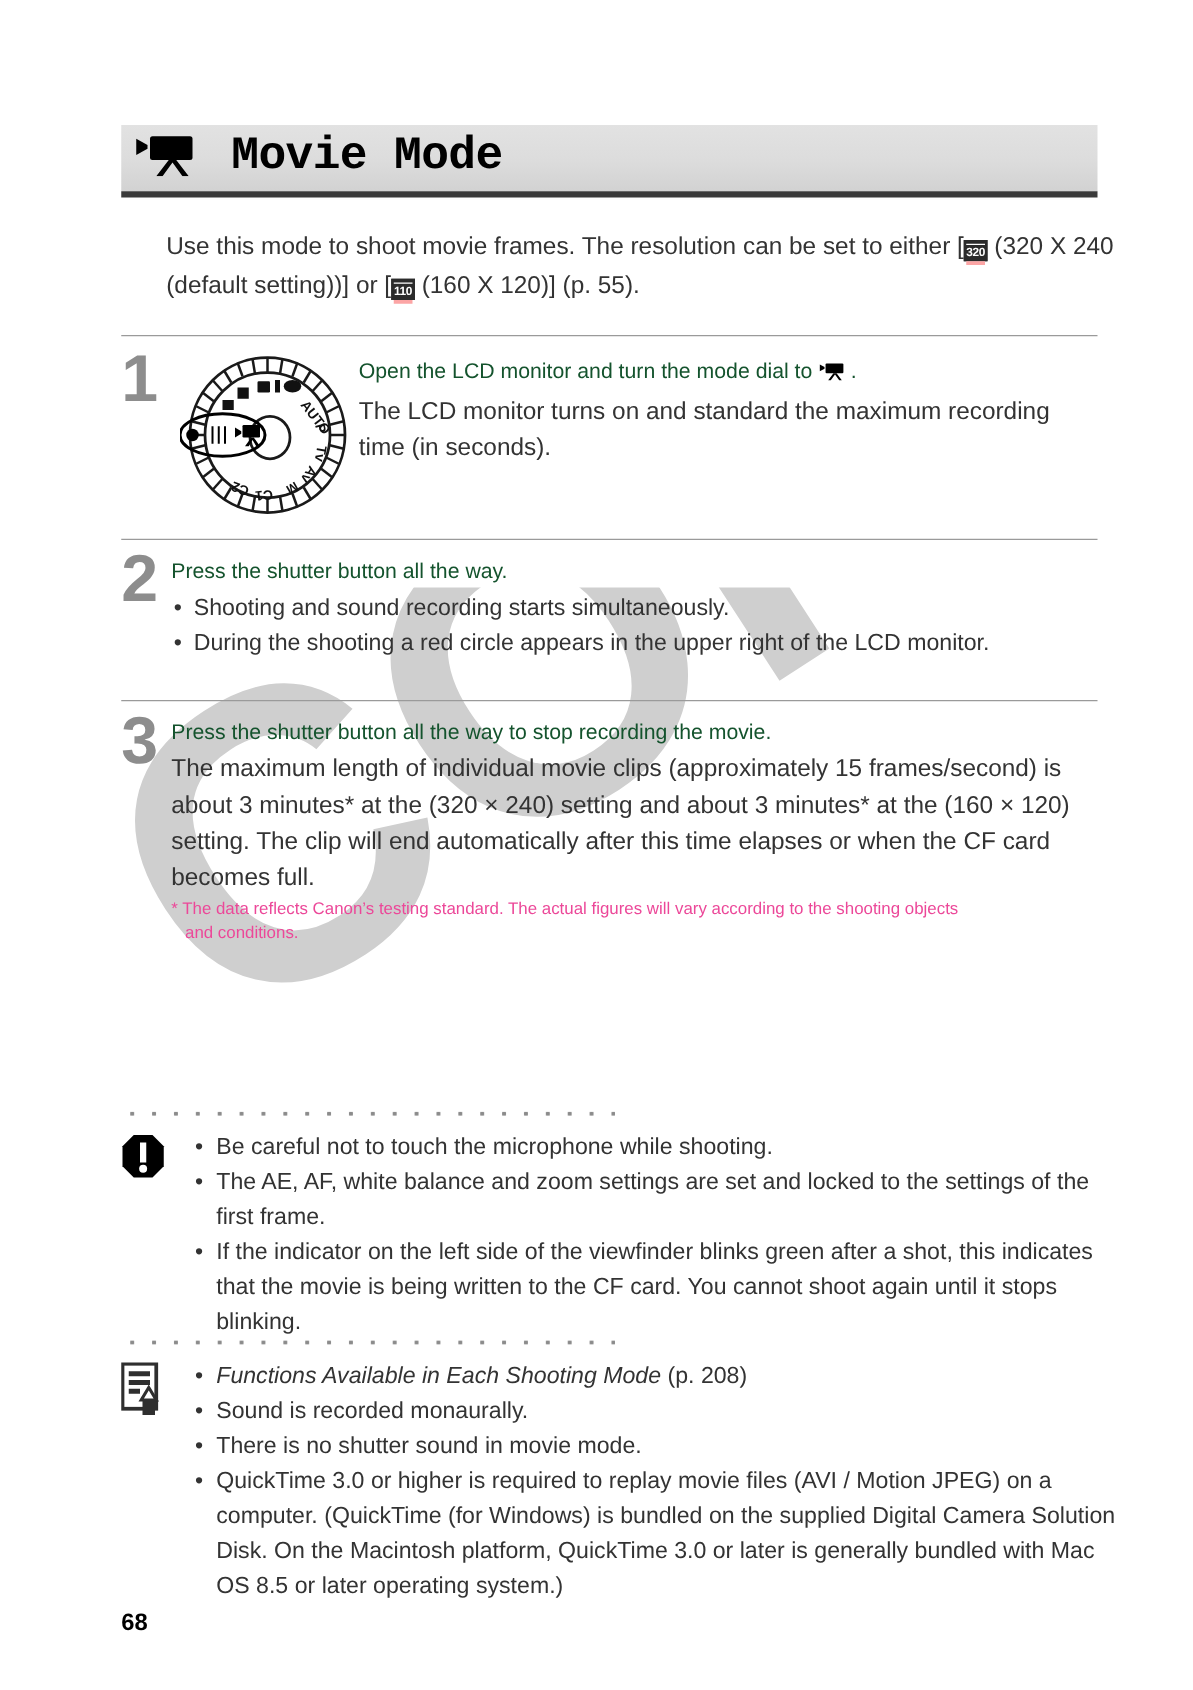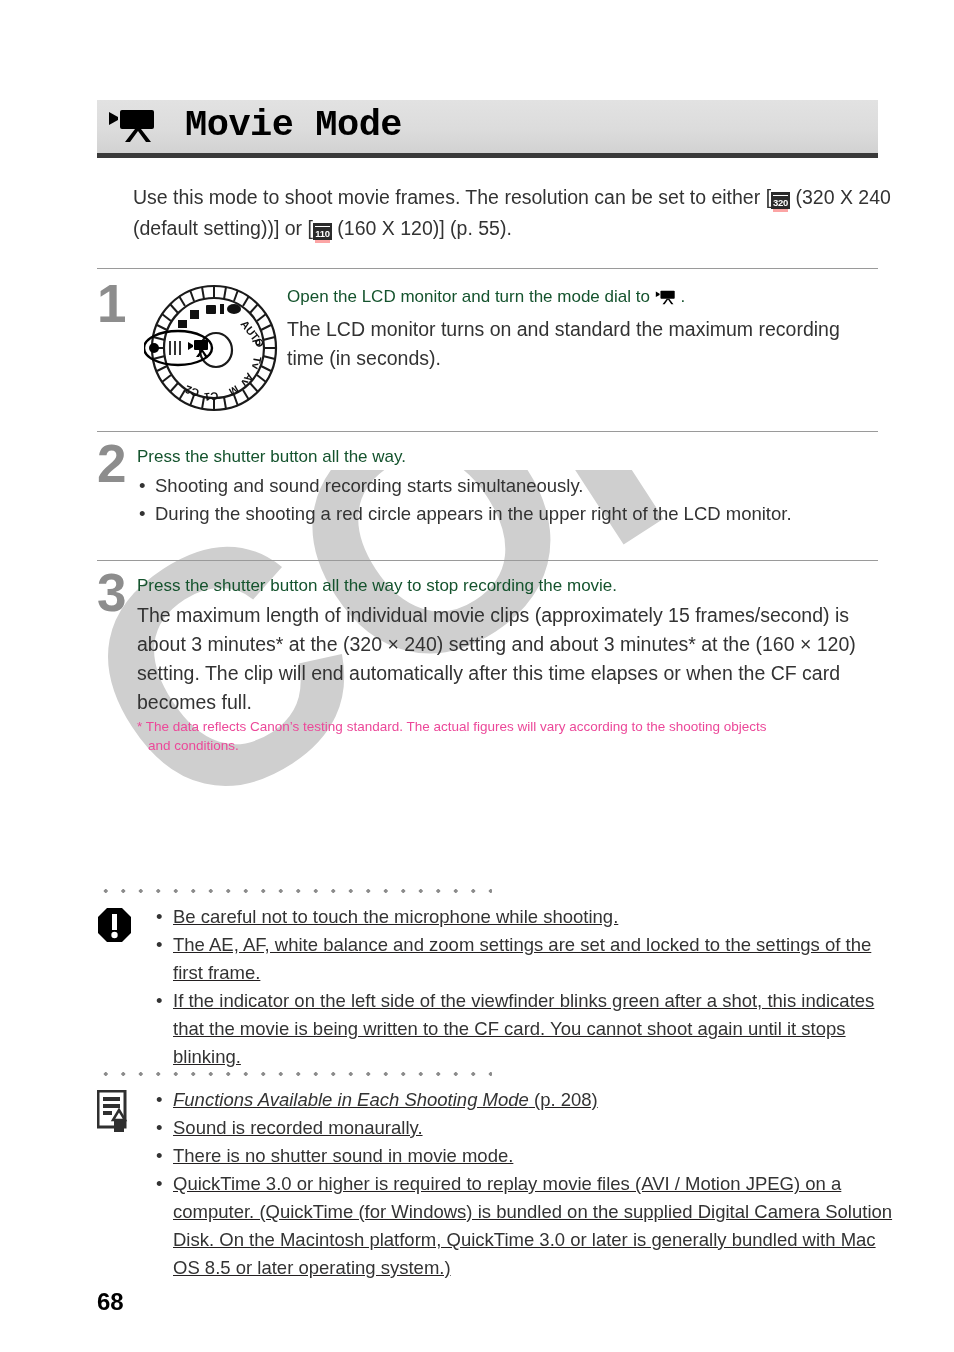--- a/index.html
+++ b/index.html
@@ -221,21 +221,20 @@
     flex: 0 0 57px;
     padding-top: 4px;
   }
   .note-body {
     flex: 1;
   }
   .note-body ul {
     margin: 0;
     padding: 0;
     list-style: none;
-    text-decoration: underline;
   }
   .note-body li {
     font-size: 18.5px;
     line-height: 28px;
     color: #333;
     padding-left: 19px;
     position: relative;
   }
   .note-body li::before {
     content: "•";
@@ -245,21 +244,21 @@
   }
   .ital {
     font-style: italic;
   }
 
   
   #page-number {
     position: absolute;
     left: 97px;
     top: 1288px;
-    font-size: 24px;
+    font-size: 19px;
     font-weight: bold;
     color: #000;
   }
 </style>
 </head>
 <body>
 
 <div id="watermark">
   <div class="wm-text">COPY</div>
 </div>

